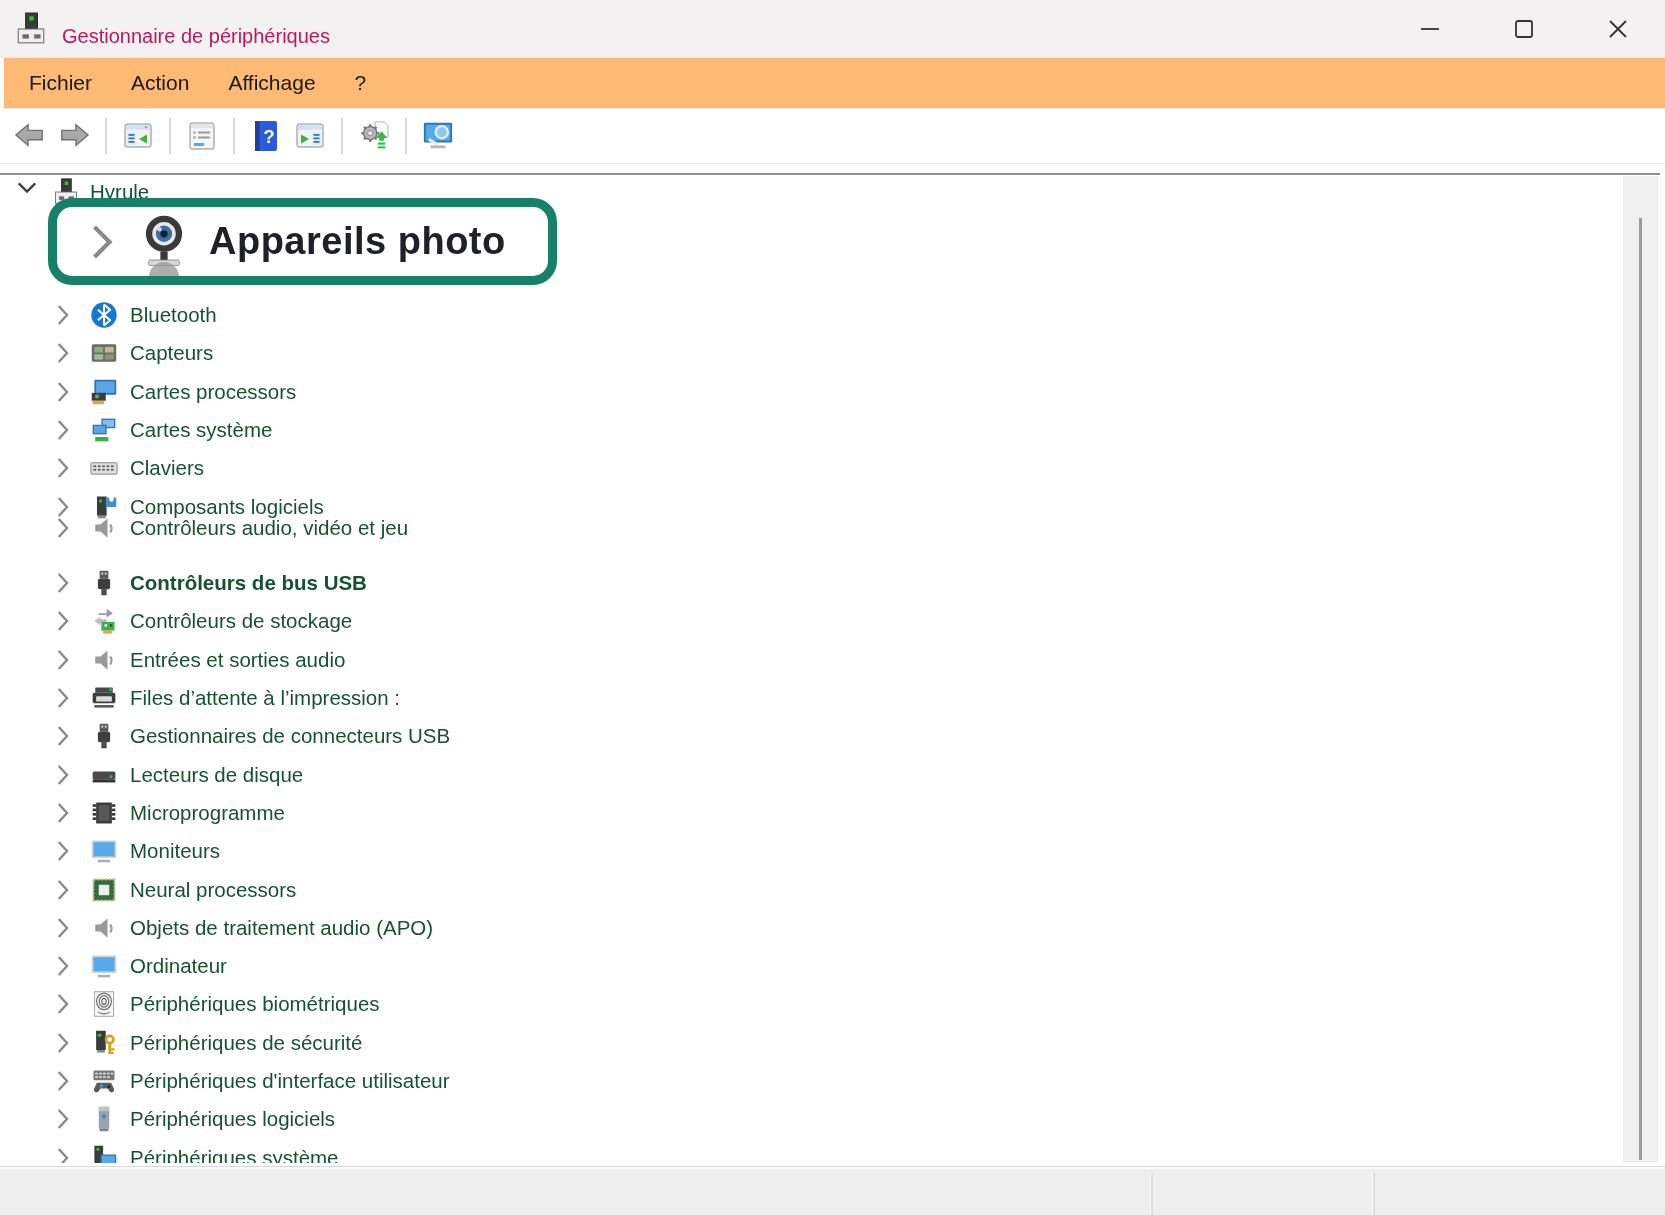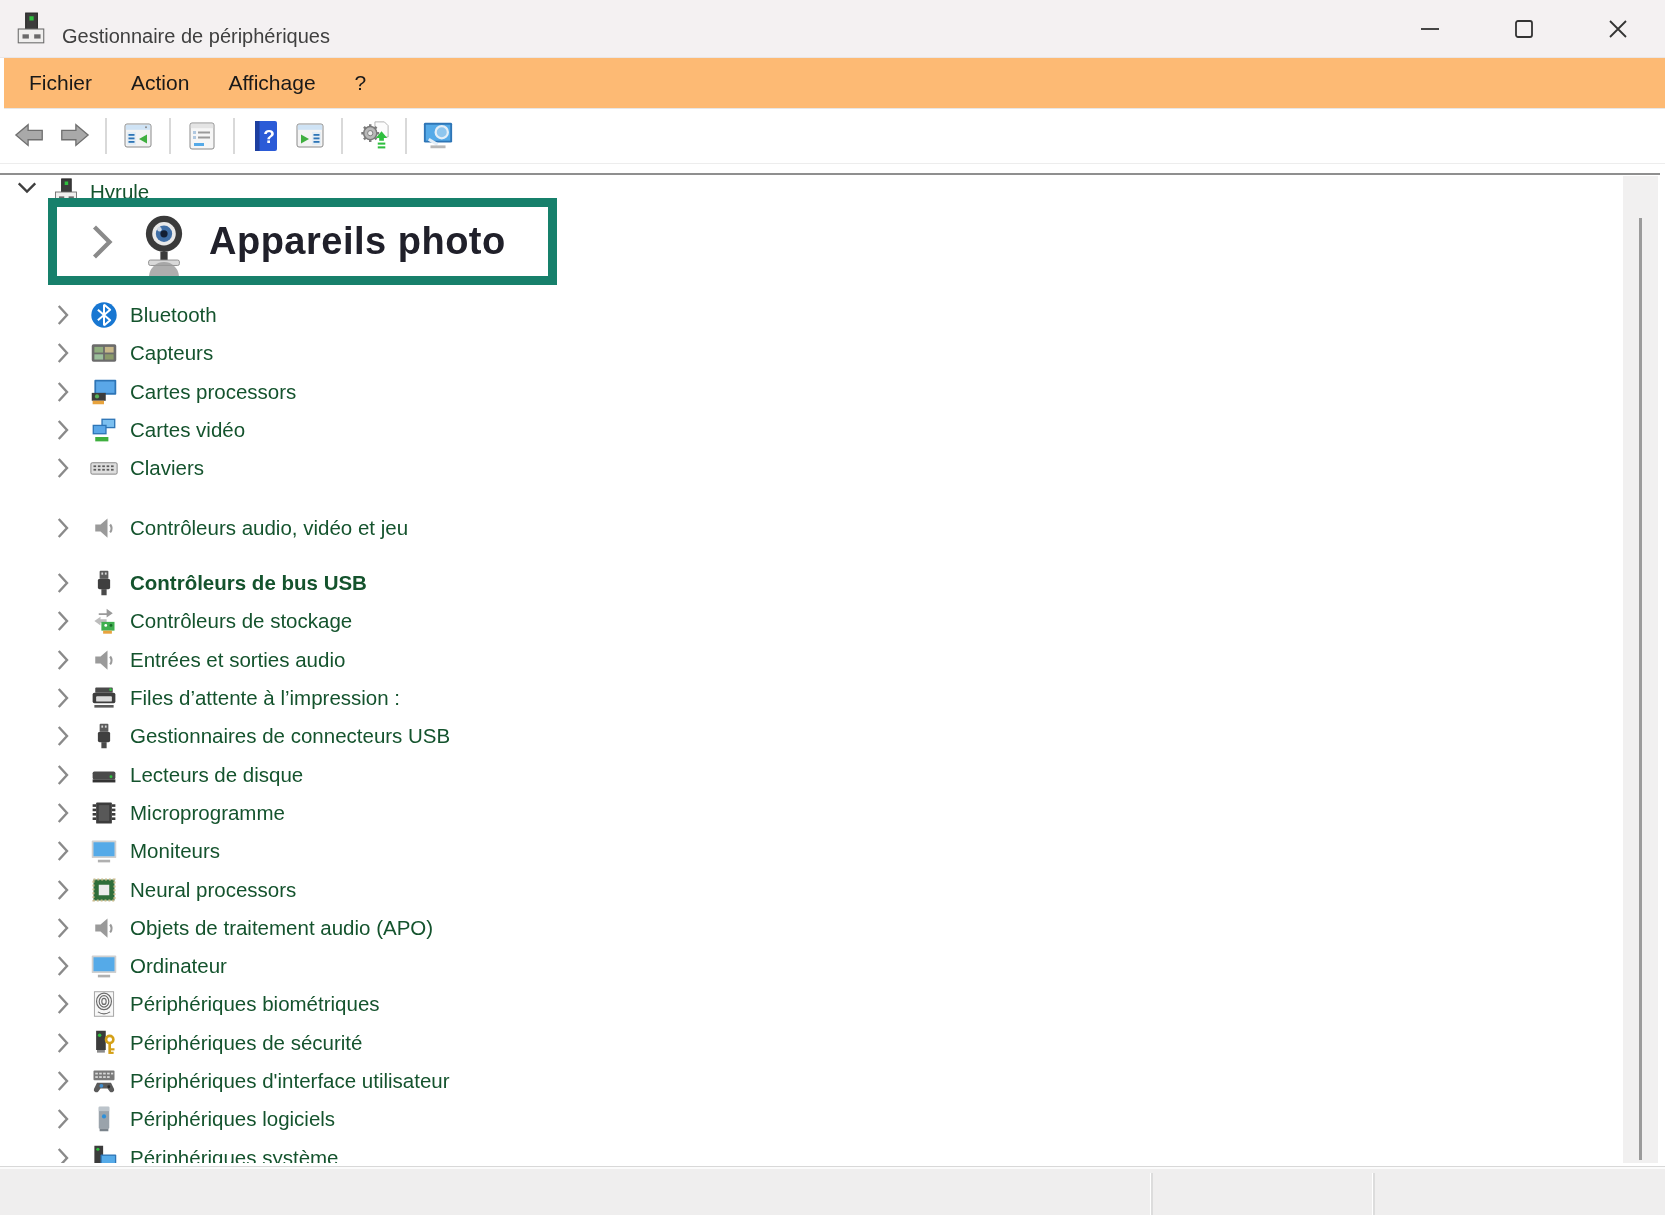--- a/index.html
+++ b/index.html
@@ -4,21 +4,21 @@
 <style>
   html,body{margin:0;padding:0;background:#ffffff;}
   .window{
     position:relative;width:1665px;height:1215px;overflow:hidden;
     font-family:"Liberation Sans","DejaVu Sans",sans-serif;
     color:#1b1b1b;background:#ffffff;
   }
   
   .titlebar{position:absolute;left:0;top:0;width:100%;height:57px;background:#f4f1f2;border-bottom:1px solid #e9e6e7;display:flex;align-items:center;}
   .app-icon{width:34px;height:34px;margin-left:14px;flex:0 0 auto;}
-  .title-text{margin-left:14px;font-size:20px;color:#404040;margin-top:16px;}
+  .title-text{margin-left:14px;font-size:20px;color:#be185d;margin-top:16px;}
   .win-controls{position:absolute;right:0;top:0;height:57px;display:flex;align-items:center;}
   .win-btn{width:94px;height:57px;display:flex;align-items:center;justify-content:center;}
   
   .menubar{position:absolute;left:4px;top:58px;width:100%;height:50px;background:#fdba74;border-bottom:1px solid #e7e7e7;display:flex;align-items:center;}
   .menu-item{font-size:21px;color:#191919;padding:6px 14px;margin-left:11px;}
   .menu-item:first-child{margin-left:11px;}
   
   .toolbar{position:absolute;left:0;top:109px;width:100%;height:54px;background:#ffffff;display:flex;align-items:center;border-bottom:1px solid #ededed;}
   .tb-btn{width:40px;height:40px;display:flex;align-items:center;justify-content:center;margin:0 2px;}
   .tb-sep{width:2px;height:36px;background:#d9d9d9;margin:0 9px;}
@@ -234,21 +234,21 @@
         <span class="row-chevron"><svg viewBox="0 0 10 16" width="15" height="24">
             <path d="M2.5 2 L8 8 L2.5 14" fill="none" stroke="#8a8a8a" stroke-width="1.6"></path>
           </svg></span>
         <span class="row-icon"><svg viewBox="0 0 32 32">
             <rect x="13" y="3" width="16" height="11" fill="#2e75b6"></rect>
             <rect x="14.5" y="4.5" width="13" height="8" fill="#7cc0f0"></rect>
             <rect x="3" y="10" width="16" height="11" fill="#2e75b6"></rect>
             <rect x="4.5" y="11.5" width="13" height="8" fill="#5aa7e8"></rect>
             <rect x="6" y="24" width="15" height="5" fill="#3faf3f"></rect>
           </svg></span>
-        <span class="row-label">Cartes vidéo</span>
+        <span class="row-label">Cartes système</span>
       </div>
       <div class="tree-row" style="top: 273.2px; width: 100%;">
         <span class="row-chevron"><svg viewBox="0 0 10 16" width="15" height="24">
             <path d="M2.5 2 L8 8 L2.5 14" fill="none" stroke="#8a8a8a" stroke-width="1.6"></path>
           </svg></span>
         <span class="row-icon"><svg viewBox="0 0 32 32">
             <rect x="1" y="10" width="30" height="13" rx="1.5" fill="#dedede" stroke="#7a7a7a"></rect>
             <g fill="#5a5a5a">
               <rect x="4" y="13" width="3" height="2"></rect>
               <rect x="9" y="13" width="3" height="2"></rect>
@@ -257,20 +257,32 @@
               <rect x="24" y="13" width="3" height="2"></rect>
               <rect x="4" y="17" width="3" height="2"></rect>
               <rect x="9" y="17" width="3" height="2"></rect>
               <rect x="14" y="17" width="3" height="2"></rect>
               <rect x="19" y="17" width="3" height="2"></rect>
               <rect x="24" y="17" width="3" height="2"></rect>
             </g>
           </svg></span>
         <span class="row-label">Claviers</span>
       </div>
+      <div class="tree-row" style="top: 311.5px; width: 100%;">
+        <span class="row-chevron"><svg viewBox="0 0 10 16" width="15" height="24">
+            <path d="M2.5 2 L8 8 L2.5 14" fill="none" stroke="#8a8a8a" stroke-width="1.6"></path>
+          </svg></span>
+        <span class="row-icon"><svg viewBox="0 0 32 32">
+            <rect x="8" y="4" width="11" height="22" fill="#3b3b3b"></rect>
+            <circle cx="12" cy="9" r="2" fill="#2fbf3f"></circle>
+            <rect x="9" y="26" width="9" height="3" fill="#8a8a8a"></rect>
+            <path d="M18 5 h4 v2.5 a2.5 2.5 0 0 0 5 0 V5 h3 v11 h-12 z" fill="#3e8ed0"></path>
+          </svg></span>
+        <span class="row-label">Composants logiciels</span>
+      </div>
       <div class="tree-row" style="top: 333px; width: 100%;">
         <span class="row-chevron"><svg viewBox="0 0 10 16" width="15" height="24">
             <path d="M2.5 2 L8 8 L2.5 14" fill="none" stroke="#8a8a8a" stroke-width="1.6"></path>
           </svg></span>
         <span class="row-icon"><svg viewBox="0 0 32 32">
             <path d="M6 12 h6 l8-7 v22 l-8-7 H6 z" fill="#9a9a9a"></path>
             <path d="M23 12 a7.5 7.5 0 0 1 0 9" stroke="#9a9a9a" stroke-width="2.4" fill="none"></path>
           </svg></span>
         <span class="row-label">Contrôleurs audio, vidéo et jeu</span>
       </div>
@@ -482,21 +494,21 @@
         <span class="row-icon"><svg viewBox="0 0 32 32">
             <rect x="5" y="2" width="10" height="23" fill="#3b3b3b"></rect>
             <circle cx="9" cy="6" r="1.8" fill="#2fbf3f"></circle>
             <rect x="12" y="12" width="18" height="14" rx="1" fill="#2e75b6"></rect>
             <rect x="13.5" y="13.5" width="15" height="11" fill="#55aae8"></rect>
           </svg></span>
         <span class="row-label">Périphériques système</span>
       </div>
     </div>
 
-  <div class="hl-box" style="border-color: rgb(23, 128, 107);">
+  <div class="hl-box" style="border-color: rgb(23, 128, 107); border-radius: 24px;">
     <div class="hl-inner">
       <div class="hl-chevron">
         <svg viewBox="0 0 10 16" width="26" height="40">
             <path d="M2 2 L8 8 L2 14" fill="none" stroke="#8a8a8a" stroke-width="1.7"></path>
           </svg>
       </div>
       <div class="hl-icon">
         <svg viewBox="0 0 64 64" width="58" height="60">
           <circle cx="32" cy="24" r="20" fill="#3a3a3a"></circle>
           <circle cx="32" cy="24" r="13" fill="#e9e9e9"></circle>

